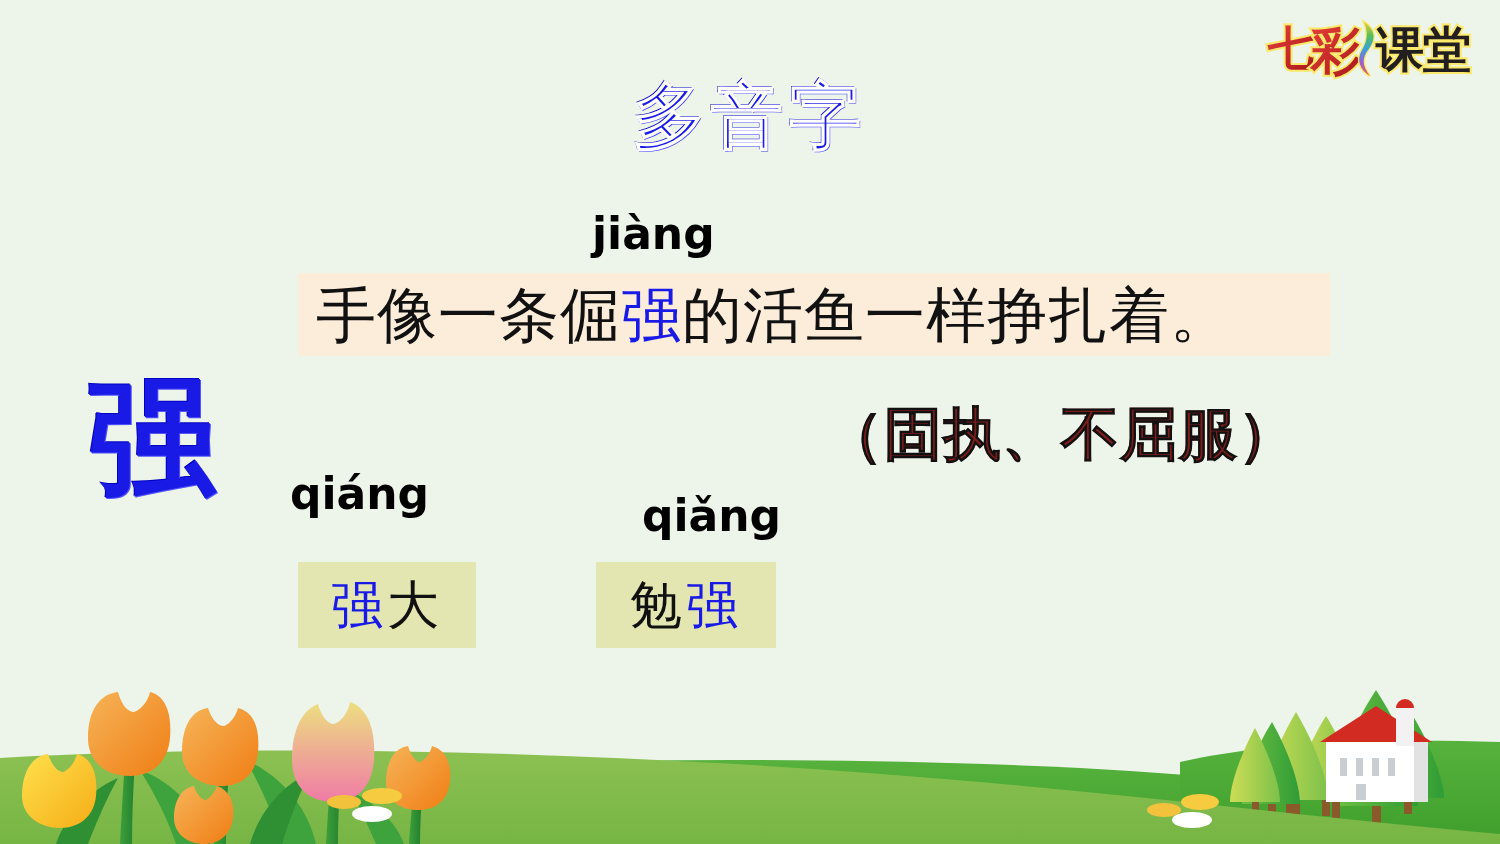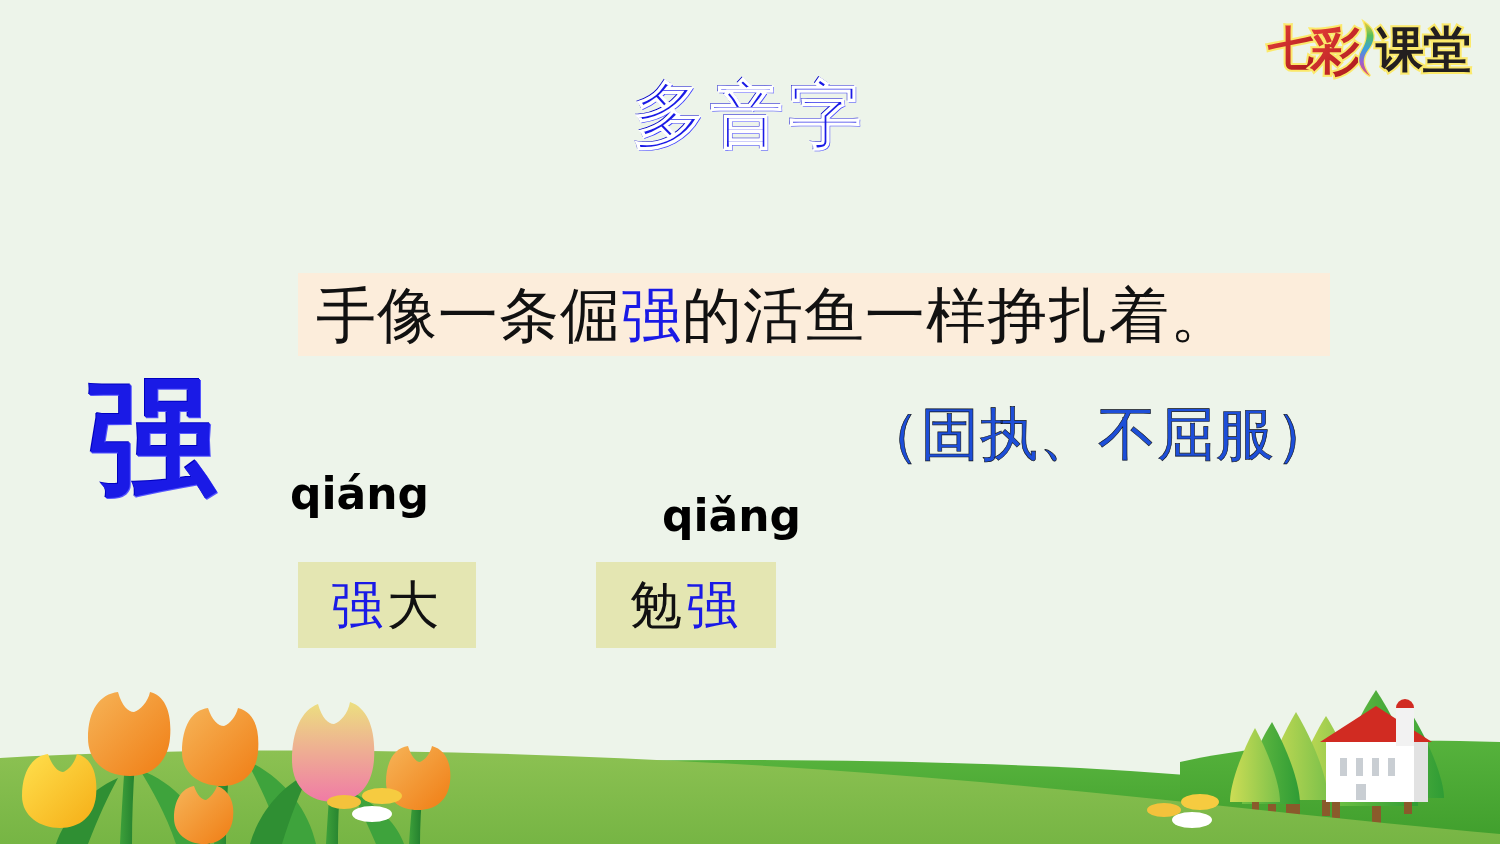--- a/index.html
+++ b/index.html
@@ -35,21 +35,21 @@
     height: 82px;
   }
 
   
   #title {
     position: absolute;
     left: 0;
     top: 74px;
     width: 1500px;
     text-align: center;
-    font-family: Liberation Serif, serif;
+    font-family: Liberation Sans, sans-serif;
     font-size: 72px;
     font-weight: bold;
     line-height: 84px;
     color: #1a1ae6;
     letter-spacing: 6px;
     -webkit-text-stroke: 1px #ffffff;
     text-shadow: 1px 1px 0 #3a3aff, -1px -1px 0 #0000c8;
     white-space: nowrap;
   }
 
@@ -73,21 +73,21 @@
     position: absolute;
     font-family: "DejaVu Sans", "Liberation Sans", sans-serif;
     font-size: 44px;
     font-weight: bold;
     color: #000000;
     letter-spacing: 0px;
     white-space: nowrap;
   }
   #pinyin-jiang { left: 592px; top: 208px; }
   #pinyin-qiang2 { left: 290px; top: 468px; }
-  #pinyin-qiang3 { left: 662px; top: 490px; }
+  #pinyin-qiang3 { left: 642px; top: 490px; }
 
   
   #sentence-band {
     position: absolute;
     left: 298px;
     top: 273px;
     width: 1032px;
     height: 83px;
     background: #fceddb;
   }
@@ -103,28 +103,29 @@
     letter-spacing: 1px;
     white-space: nowrap;
   }
   #sentence .hl {
     color: #1a1ae6;
   }
 
   
   #gloss {
     position: absolute;
-    left: 862px;
+    left: 825px;
     top: 398px;
     font-family: "DejaVu Sans", "Liberation Sans", sans-serif;
     font-size: 58px;
     line-height: 72px;
-    color: #1d4ed8;
+    color: #7f1d1d;
     letter-spacing: 1px;
     white-space: nowrap;
+    font-weight: bold;
     -webkit-text-stroke: 0.6px #111111;
   }
 
   
   .word-box {
     position: absolute;
     background: #e4e6b2;
     display: flex;
     align-items: center;
     justify-content: center;
@@ -278,20 +279,21 @@
       </linearGradient>
     </defs>
     <text x="4" y="58" font-family="'DejaVu Sans','Liberation Sans',sans-serif" font-size="46" font-weight="bold" fill="url(#gLogoRed)" stroke="#fbe96b" stroke-width="4" paint-order="stroke" letter-spacing="-2">七</text>
     <text x="47" y="62" font-family="'DejaVu Sans','Liberation Sans',sans-serif" font-size="50" font-weight="bold" fill="url(#gLogoRed)" stroke="#fbe96b" stroke-width="4" paint-order="stroke" letter-spacing="-2">彩</text>
     <path d="M100,16 C112,24 112,34 104,44 C98,52 98,60 106,70 C96,64 92,54 98,44 C104,34 104,26 100,16 Z" fill="url(#gLogoRainbow)" stroke="#fbe96b" stroke-width="2.5" paint-order="stroke"></path>
     <text x="112" y="60" font-family="'DejaVu Sans','Liberation Sans',sans-serif" font-size="48" font-weight="bold" fill="#231f20" stroke="#fbe96b" stroke-width="4" paint-order="stroke" letter-spacing="-1">课堂</text>
   </svg>
 
   <div id="title">多音字</div>
 
+  <div class="pinyin" id="pinyin-jiang">jiàng</div>
 
   <div id="sentence-band"></div>
   <div id="sentence"><span>手像一条倔</span><span class="hl">强</span><span>的活鱼一样挣扎着。</span></div>
 
   <div id="gloss">（固执、不屈服）</div>
 
   <div id="headword">强</div>
 
   <div class="pinyin" id="pinyin-qiang2">qiáng</div>
   <div class="pinyin" id="pinyin-qiang3">qiǎng</div>

